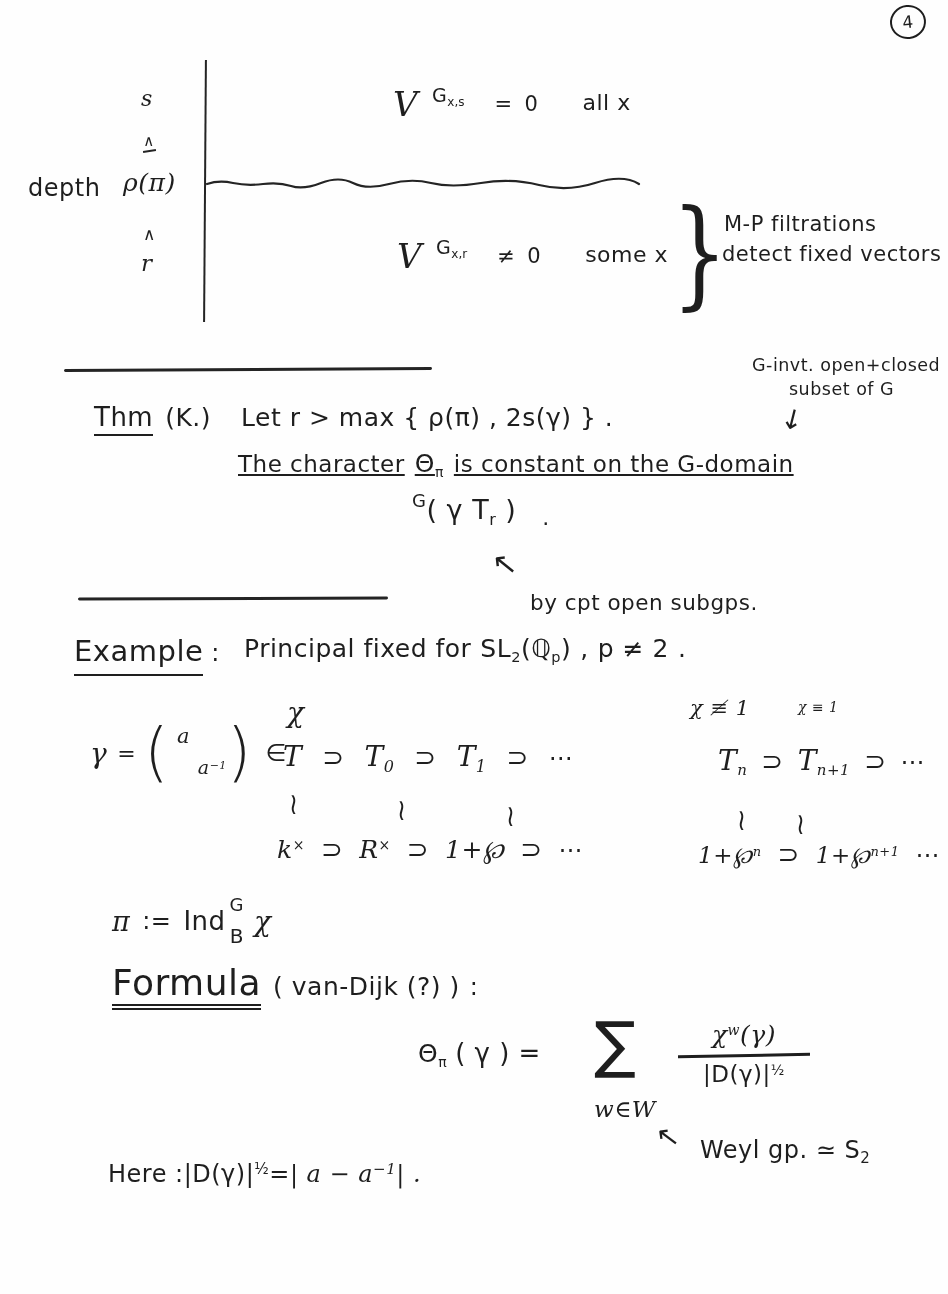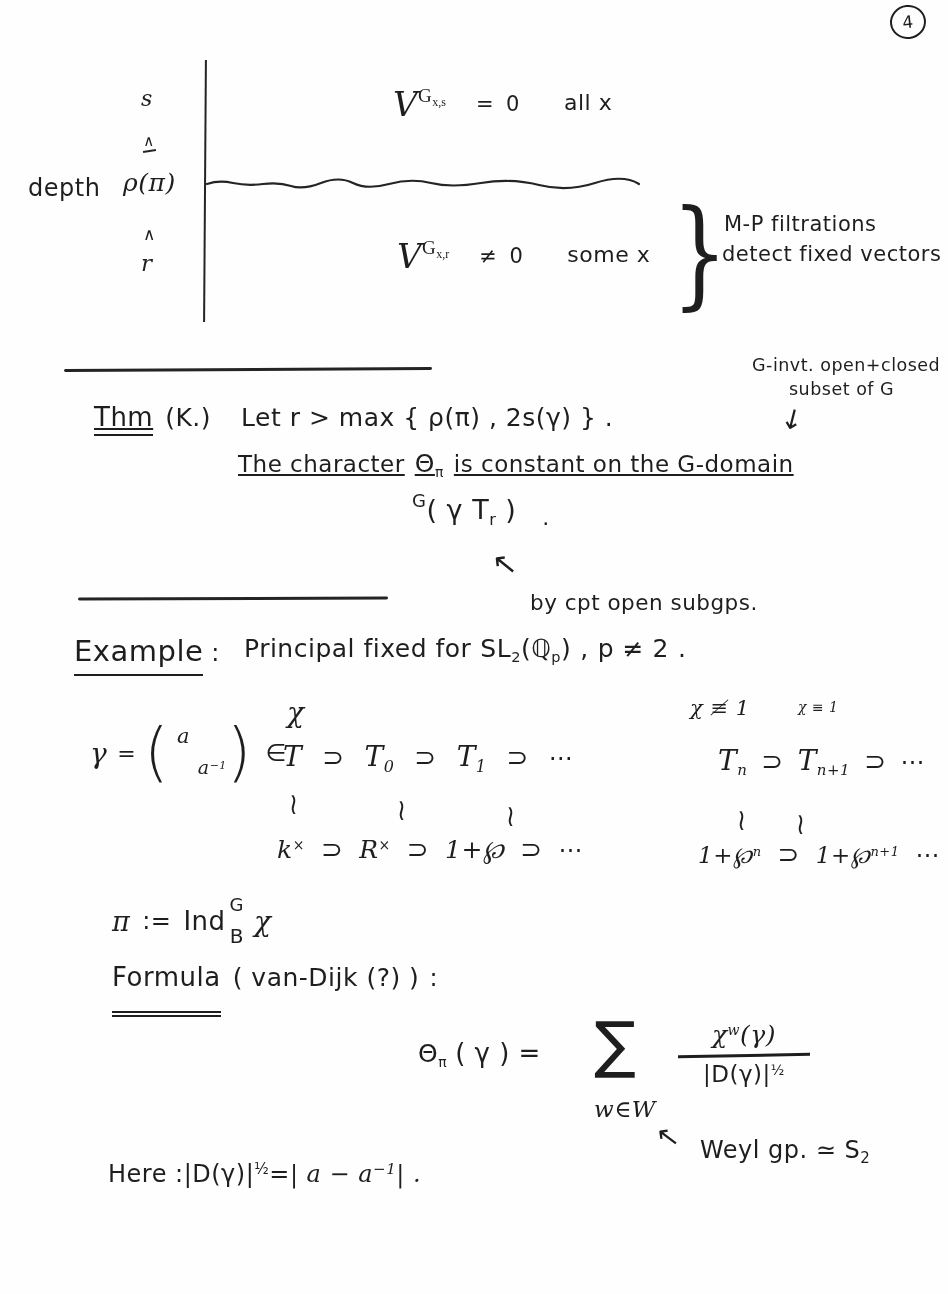--- a/index.html
+++ b/index.html
@@ -31,41 +31,41 @@
   .depth{left:28px;top:174px;font-size:24px;}
   .axis-s{left:141px;top:86px;font-size:22px;}
   .axis-geq{left:140px;top:134px;width:18px;text-align:center;line-height:1;}
   .axis-geq .wedge{font-size:15px;display:block;}
   .axis-geq .bar{display:block;width:13px;height:2px;background:#242424;margin:1px auto 0;transform:rotate(-8deg);}
   .axis-rho{left:123px;top:168px;font-size:25px;}
   .axis-gt{left:143px;top:224px;font-size:17px;}
   .axis-r{left:141px;top:250px;font-size:23px;}
 
   .bigV{font-size:34px;font-family:"DejaVu Serif",serif;font-style:italic;}
-  .vsup{font-size:19px;position:relative;top:-14px;margin-left:0;font-family:Liberation Serif, serif;}
+  .vsup{font-size:19px;position:relative;top:-14px;margin-left:14px;}
   .vsup .ssub{font-size:12px;position:relative;top:4px;letter-spacing:0;}
   .releq{font-size:21px;margin-left:30px;position:relative;top:-5px;}
   .releq .gap{display:inline-block;width:12px;}
   .qual{font-size:22px;margin-left:44px;position:relative;top:-6px;}
 
   .brace{left:662px;top:194px;font-size:118px;font-family:"DejaVu Serif",serif;
          transform:scaleX(.75);line-height:1;font-weight:300;}
   .mp1{left:724px;top:212px;font-size:21px;}
   .mp2{left:722px;top:242px;font-size:21px;}
 
   .divider{background:#242424;border-radius:2px;}
 
   
   .gnote1{left:752px;top:355px;font-size:17.5px;}
   .gnote2{left:789px;top:379px;font-size:17.5px;}
   .gnote-arrow{left:781px;top:404px;font-size:27px;transform:rotate(14deg);}
 
   
   .thmrow{left:94px;top:402px;}
-  .thm-label{font-size:26px;border-bottom:2.5px solid #1e1e1e;padding-bottom:2px;text-decoration:underline;}
+  .thm-label{font-size:26px;border-bottom:2.5px solid #1e1e1e;padding-bottom:2px;}
   .thm-attr{font-size:25px;margin-left:12px;}
   .thm-hyp{font-size:25px;margin-left:30px;}
   .conclrow{left:238px;top:449px;gap:10px;font-size:23px;text-decoration:underline;}
   .theta{font-size:25px;}
   .theta .sb{font-size:14px;position:relative;top:5px;}
   .domain{left:412px;top:494px;font-size:27px;}
   .domain .dsup{font-size:18px;position:relative;top:-12px;}
   .domain .dsub{font-size:16px;position:relative;top:6px;}
   .domain .period{font-size:22px;margin-left:26px;position:relative;top:6px;}
   .tarrow{left:492px;top:546px;font-size:30px;transform:rotate(-6deg);}
@@ -111,21 +111,21 @@
   .ind-def{font-size:24px;margin:0 12px;}
   .ind-word{font-size:26px;}
   .indgb{display:inline-flex;flex-direction:column;align-items:center;line-height:1;margin:0 10px 0 4px;}
   .indgb .g{font-size:18px;margin-bottom:12px;}
   .indgb .b{font-size:20px;}
   .ind-chi{font-size:28px;}
   .ind-note{left:378px;top:893px;font-size:23px;}
 
   
   .formrow{left:112px;top:962px;}
-  .form-label{font-size:26px;border-bottom:6px double #1e1e1e;padding-bottom:19px;}
+  .form-label{font-size:36px;border-bottom:6px double #1e1e1e;padding-bottom:1px;}
   .form-attr{font-size:25px;margin-left:12px;}
   .form-colon{font-size:24px;margin-left:10px;}
   .flhs{left:418px;top:1038px;gap:8px;font-size:26px;}
   .sum{left:594px;top:1014px;font-size:62px;line-height:1;}
   .sumsub{left:594px;top:1096px;font-size:23px;}
   .frac{left:678px;top:1020px;width:132px;text-align:center;}
   .frac .num{font-size:25px;}
   .frac .num .sup{font-size:14px;}
   .fbar{height:2.5px;background:#1e1e1e;margin:5px 0 4px;transform:rotate(-1deg);}
   .frac .den{font-size:23px;}

